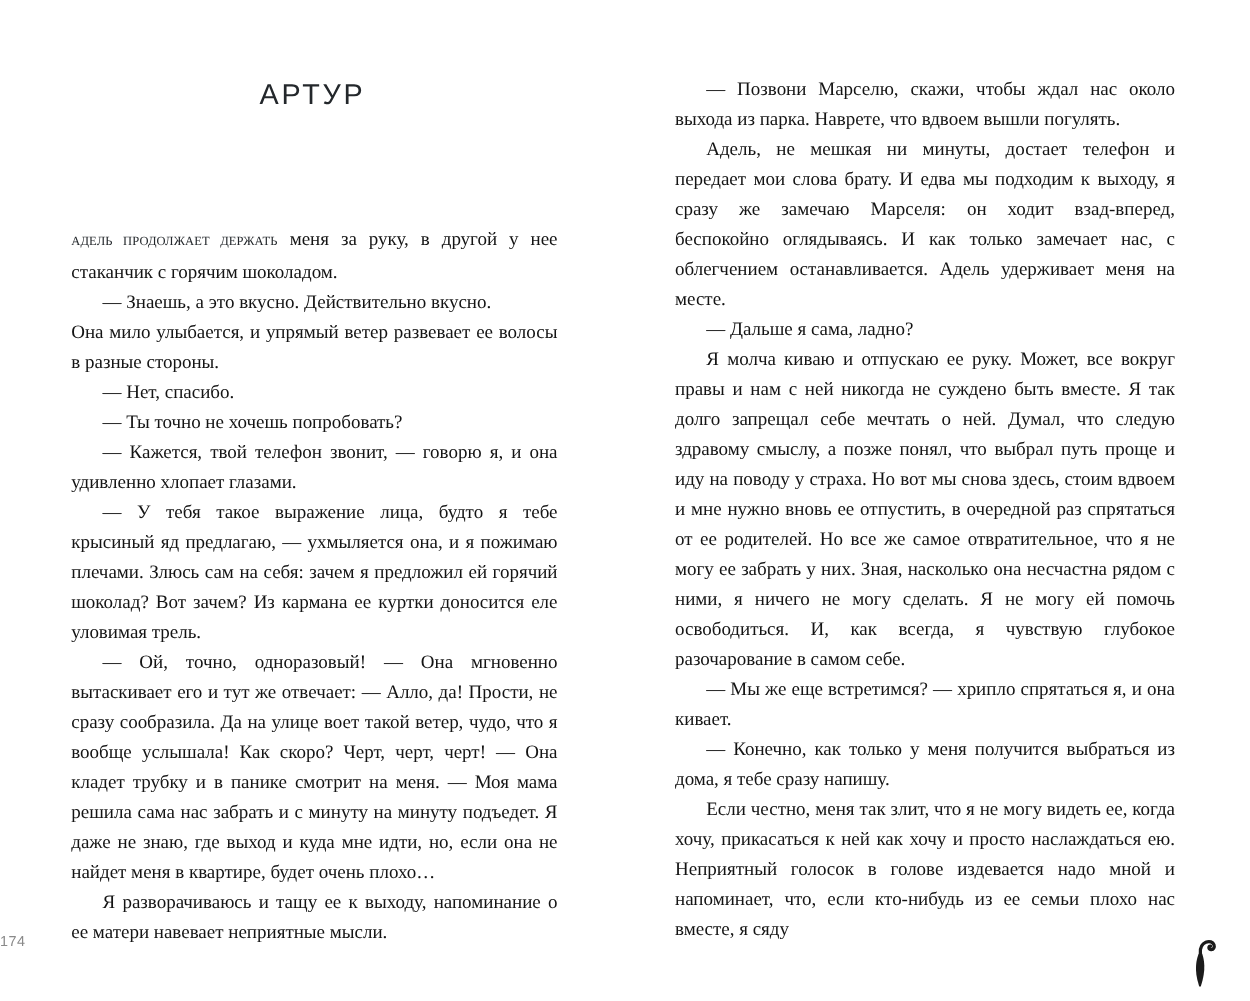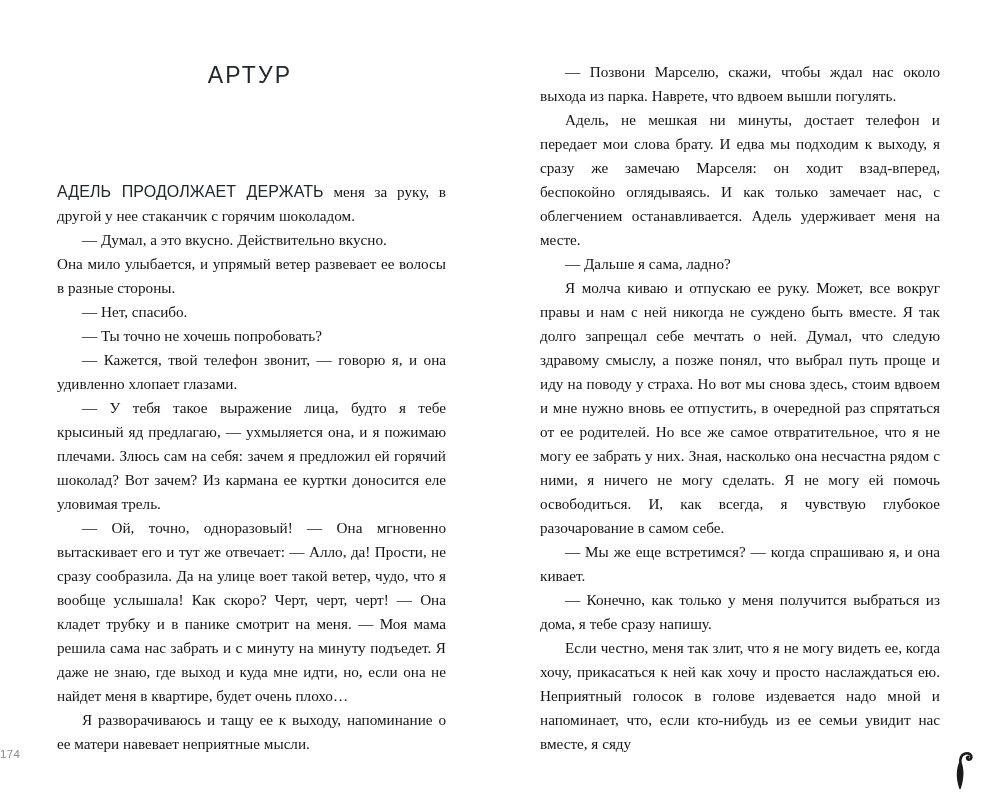--- a/index.html
+++ b/index.html
@@ -68,22 +68,22 @@
     width: 400px;
   }
   .textblock p {
     margin: 0;
     text-indent: 25px;
   }
   .textblock p.no-indent {
     text-indent: 0;
   }
   .opening {
-    font-family: Liberation Sans, sans-serif;
-    font-size: 16px;
+    font-family: Liberation Serif, serif;
+    font-size: 10px;
     letter-spacing: 0.1px;
     color: #23272b;
   }
   .folio {
     position: absolute;
     top: 748px;
     width: 500px;
     text-align: left;
     font-family: "Liberation Sans", "DejaVu Sans", sans-serif;
     font-size: 11.5px;
@@ -106,21 +106,21 @@
 <div class="spread">
 
   <div class="page page-left">
 
     <div class="chapter-title">АРТУР</div>
 
     <div class="textblock textblock-left">
 
       <p class="no-indent"><span class="opening">АДЕЛЬ ПРОДОЛЖАЕТ ДЕРЖАТЬ</span><span> меня за руку, в другой у нее стаканчик с горячим шоколадом.</span></p>
 
-      <p>— Думал, а это вкусно. Действительно вкусно.</p>
+      <p>— Знаешь, а это вкусно. Действительно вкусно.</p>
       <p class="no-indent">Она мило улыбается, и упрямый ветер развевает ее волосы в разные стороны.</p>
       <p>— Нет, спасибо.</p>
       <p>— Ты точно не хочешь попробовать?</p>
       <p>— Кажется, твой телефон звонит, — говорю я, и она удивленно хлопает глазами.</p>
       <p>— У тебя такое выражение лица, будто я тебе крысиный яд предлагаю, — ухмыляется она, и я пожимаю плечами. Злюсь сам на себя: зачем я предложил ей горячий шоколад? Вот зачем? Из кармана ее куртки доносится еле уловимая трель.</p>
       <p>— Ой, точно, одноразовый! — Она мгновенно вытаскивает его и тут же отвечает: — Алло, да! Прости, не сразу сообразила. Да на улице воет такой ветер, чудо, что я вообще услышала! Как скоро? Черт, черт, черт! — Она кладет трубку и в панике смотрит на меня. — Моя мама решила сама нас забрать и с минуту на минуту подъедет. Я даже не знаю, где выход и куда мне идти, но, если она не найдет меня в квартире, будет очень плохо…</p>
       <p>Я разворачиваюсь и тащу ее к выходу, напоминание о ее матери навевает неприятные мысли.</p>
 
     </div>
 
@@ -130,23 +130,23 @@
   <div class="page page-right">
 
     
   </div>
 
   <div class="textblock textblock-right">
     <p>— Позвони Марселю, скажи, чтобы ждал нас около выхода из парка. Наврете, что вдвоем вышли погулять.</p>
     <p>Адель, не мешкая ни минуты, достает телефон и передает мои слова брату. И едва мы подходим к выходу, я сразу же замечаю Марселя: он ходит взад-вперед, беспокойно оглядываясь. И как только замечает нас, с облегчением останавливается. Адель удерживает меня на месте.</p>
     <p>— Дальше я сама, ладно?</p>
     <p>Я молча киваю и отпускаю ее руку. Может, все вокруг правы и нам с ней никогда не суждено быть вместе. Я так долго запрещал себе мечтать о ней. Думал, что следую здравому смыслу, а позже понял, что выбрал путь проще и иду на поводу у страха. Но вот мы снова здесь, стоим вдвоем и мне нужно вновь ее отпустить, в очередной раз спрятаться от ее родителей. Но все же самое отвратительное, что я не могу ее забрать у них. Зная, насколько она несчастна рядом с ними, я ничего не могу сделать. Я не могу ей помочь освободиться. И, как всегда, я чувствую глубокое разочарование в самом себе.</p>
-    <p>— Мы же еще встретимся? — когда спрашиваю я, и она кивает.</p>
+    <p>— Мы же еще встретимся? — хрипло спрятаться я, и она кивает.</p>
     <p>— Конечно, как только у меня получится выбраться из дома, я тебе сразу напишу.</p>
-    <p>Если честно, меня так злит, что я не могу видеть ее, когда хочу, прикасаться к ней как хочу и просто наслаждаться ею. Неприятный голосок в голове издевается надо мной и напоминает, что, если кто-нибудь из ее семьи увидит нас вместе, я сяду</p>
+    <p>Если честно, меня так злит, что я не могу видеть ее, когда хочу, прикасаться к ней как хочу и просто наслаждаться ею. Неприятный голосок в голове издевается надо мной и напоминает, что, если кто-нибудь из ее семьи плохо нас вместе, я сяду</p>
   </div>
 
   <div class="ornament">
     <svg width="44" height="50" viewBox="0 0 44 50" xmlns="http://www.w3.org/2000/svg">
       <path d="M18.5 15.5 C16 21 14 30 18.2 42.5 C18.6 43.6 19.4 43.6 19.8 42.5 C24 30 22.5 21 20.2 15.5 Z" fill="#1b1b1b"></path>
       <path d="M19.3 16.2 C19.1 12.4 20.4 9.2 23.6 7.8 C26.6 6.5 29.4 7.6 30.2 9.9 C30.9 11.9 29.7 13.6 28.1 13.7 C26.9 13.8 26.0 13.0 26.1 12.0 C26.2 11.2 26.8 10.8 27.4 10.9" fill="none" stroke="#1b1b1b" stroke-width="2.6" stroke-linecap="round"></path>
     </svg>
   </div>
 
 </div>

